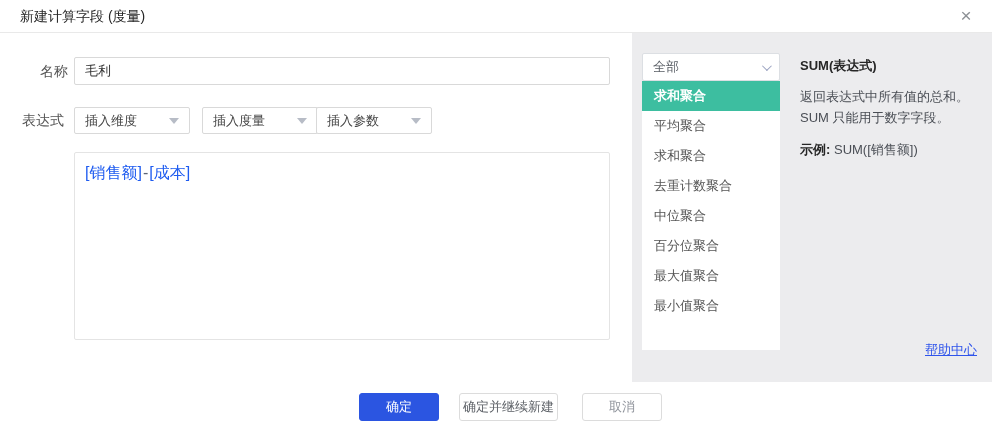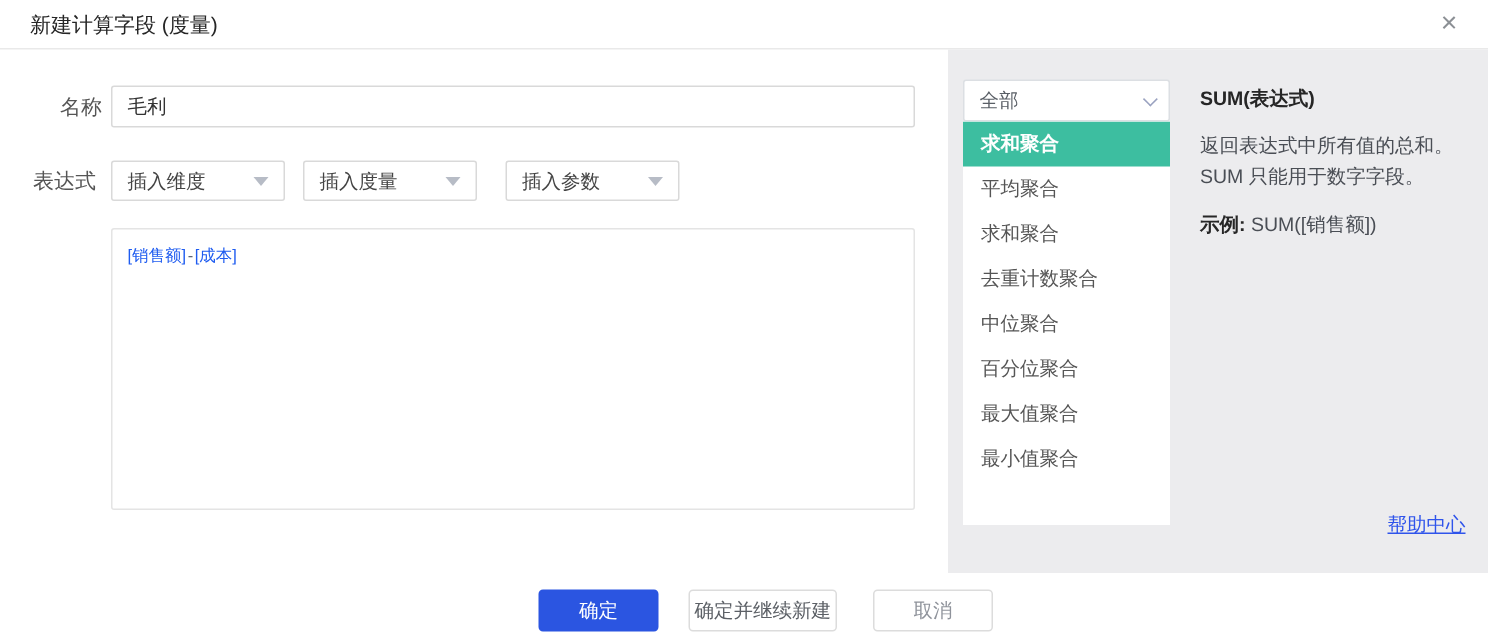--- a/index.html
+++ b/index.html
@@ -34,21 +34,21 @@
     position:absolute;top:107px;width:116px;height:27px;
     border:1px solid #d9d9d9;border-radius:2px;background:#fff;
     font-size:13px;color:#444;text-align:left;padding:0 10px;cursor:pointer;
     display:flex;align-items:center;justify-content:space-between;
     font-family:"Liberation Sans","DejaVu Sans",sans-serif;
   }
   .caret{width:0;height:0;border-left:5px solid transparent;border-right:5px solid transparent;border-top:6px solid #b7bcc6;}
   .expr-area{
     position:absolute;left:74px;top:152px;width:536px;height:188px;
     border:1px solid #e4e4e4;border-radius:2px;background:#fff;
-    padding:10px 10px;font-size:11px;cursor:text;
+    padding:10px 10px;font-size:16px;cursor:text;
   }
   .expr-token{color:var(--expression-blue);}
   .expr-op{color:#5a6475;padding:0 1px;}
 
   
   .right-panel{position:absolute;left:632px;top:33px;width:360px;height:349px;background:var(--panel-gray);}
   .cat-select{
     position:absolute;left:10px;top:20px;width:138px;height:28px;
     background:#fff;border:1px solid #dcdfe3;border-radius:2px;
     display:flex;align-items:center;justify-content:space-between;
@@ -96,21 +96,21 @@
   <div class="lbl" style="left:22px;top:112px;">表达式</div>
 
   <button class="insert-btn" style="left:74px;">
     <span>插入维度</span>
     <span class="caret"></span>
   </button>
   <button class="insert-btn" style="left:202px;">
     <span>插入度量</span>
     <span class="caret"></span>
   </button>
-  <button class="insert-btn" style="left:337px;">
+  <button class="insert-btn" style="left:316px;">
     <span>插入参数</span>
     <span class="caret"></span>
   </button>
 
   <div class="expr-area">
     <span class="expr-token">[销售额]</span><span class="expr-op">-</span><span class="expr-token">[成本]</span>
   </div>
 
   <div class="right-panel">
     <div class="cat-select">

